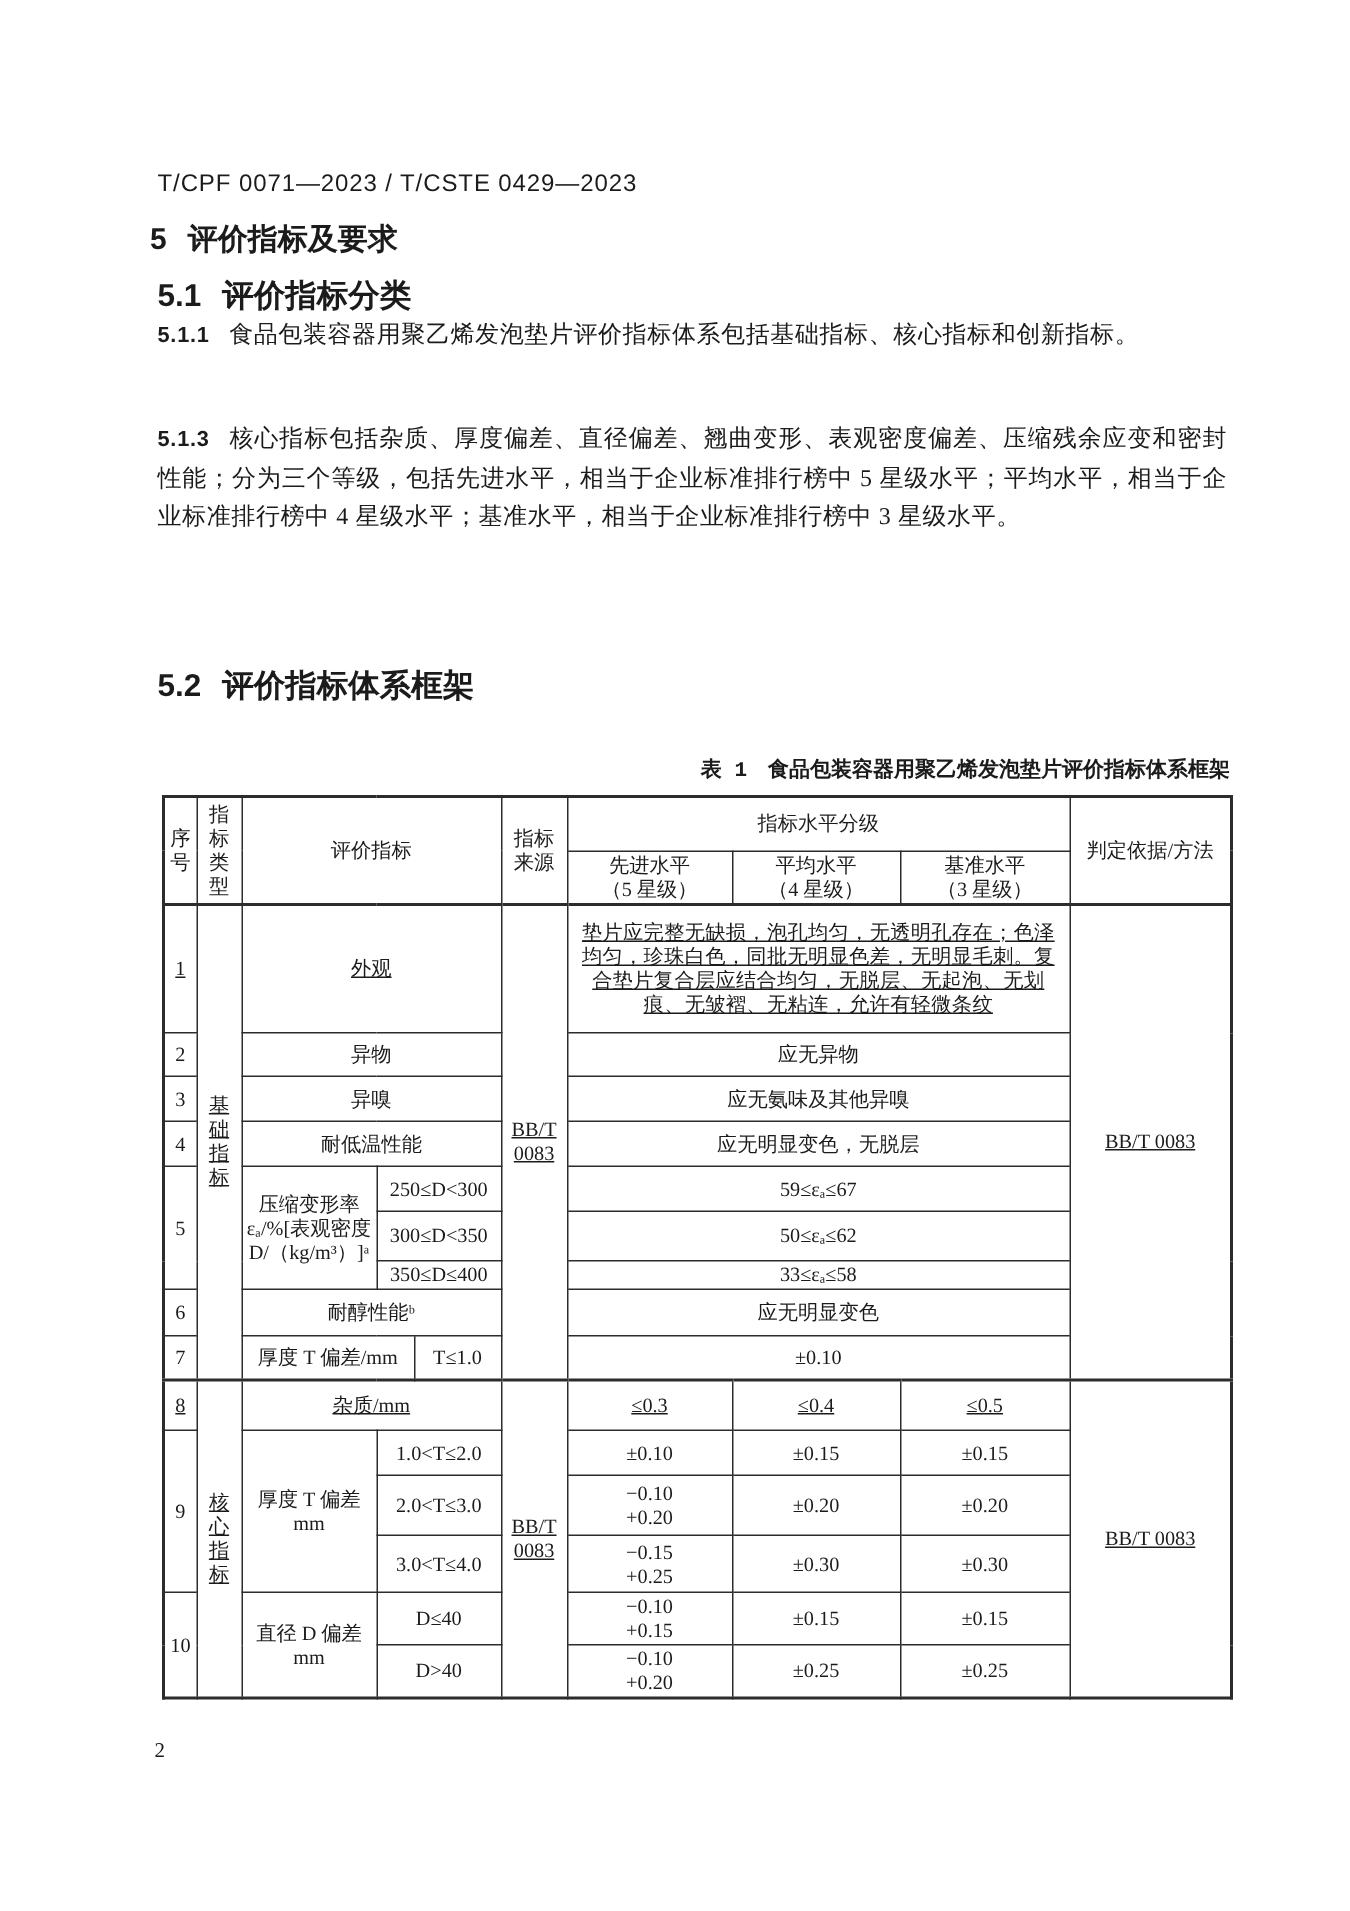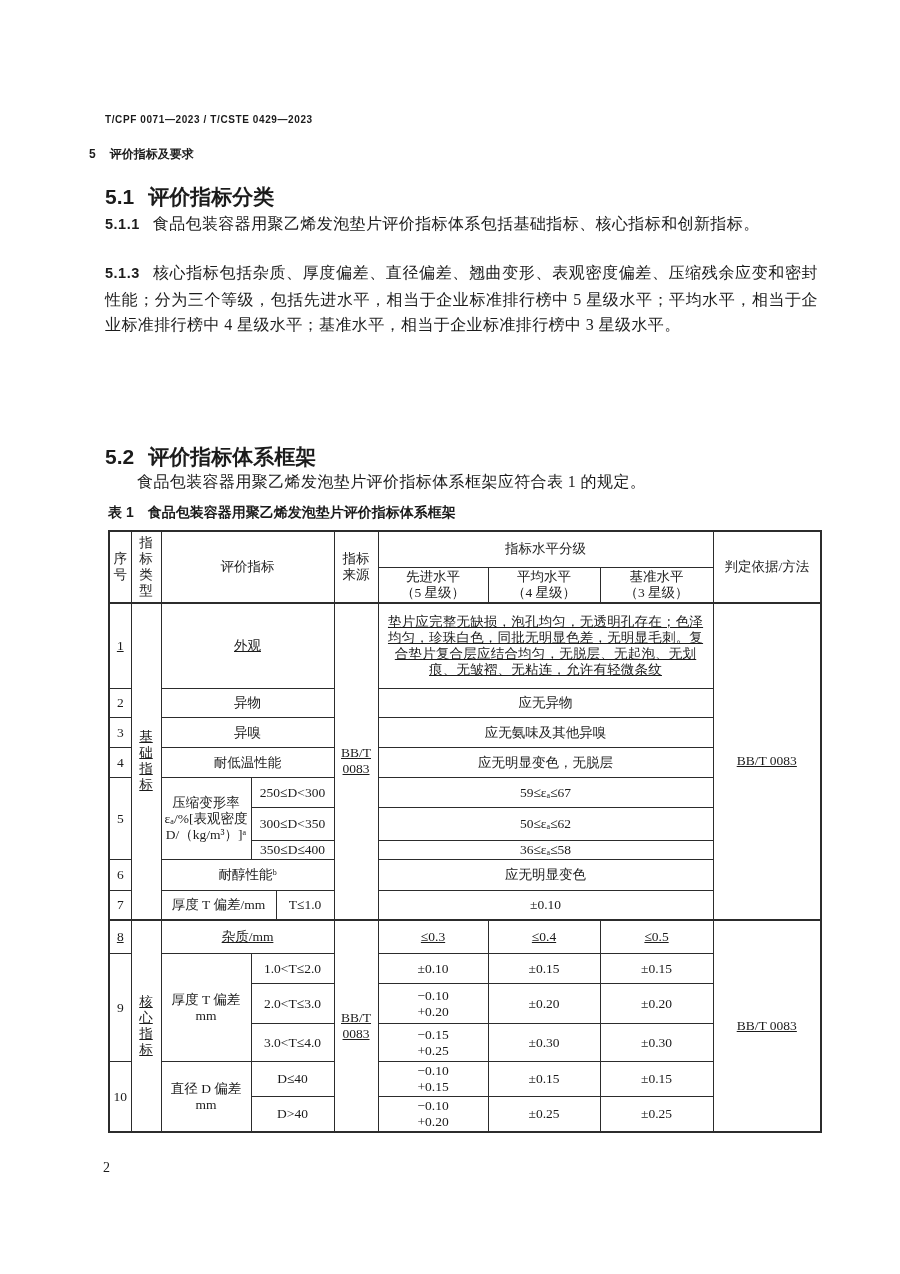--- a/index.html
+++ b/index.html
@@ -1,31 +1,31 @@
 <!DOCTYPE html>
 <html><head>
 <meta charset="utf-8">
 <style>
   html,body{margin:0;padding:0;background:#ffffff;}
   .page{position:relative;width:900px;height:1274px;background:#ffffff;overflow:hidden;
         font-family:"Liberation Serif","DejaVu Serif","DejaVu Sans",serif;color:#1b1b1b;}
   .doc-number{position:absolute;left:105px;top:114px;font-family:"Liberation Sans","DejaVu Sans",sans-serif;
-        font-weight:700;font-size:10px;letter-spacing:0.6px;}
-  .h-main{position:absolute;left:89px;top:146px;font-family:"Liberation Sans","DejaVu Sans",sans-serif;
-        font-weight:bold;font-size:12px;}
+        font-weight:400;font-size:16px;letter-spacing:0.6px;}
+  .h-main{position:absolute;left:100px;top:146px;font-family:"Liberation Sans","DejaVu Sans",sans-serif;
+        font-weight:bold;font-size:20px;}
   .h-sub{position:absolute;left:105px;font-family:"Liberation Sans","DejaVu Sans",sans-serif;
         font-weight:bold;font-size:21px;}
   .hnum{margin-right:14px;}
   .para{position:absolute;left:105px;width:713px;margin:0;font-size:16px;line-height:25.5px;
         text-align:justify;letter-spacing:0.4px;}
   .pnum{font-family:Liberation Sans, sans-serif;font-weight:bold;font-size:14.5px;
         margin-right:13px;letter-spacing:0.5px;}
   .indent{text-indent:2em;}
-  .tbl-title{position:absolute;left:108px;top:504px;width:712px;text-align:left;
-        font-family:Liberation Sans, sans-serif;font-weight:bold;font-size:14px;}
+  .tbl-title{position:absolute;left:108px;top:504px;width:712px;text-align:right;
+        font-family:Liberation Mono, monospace;font-weight:bold;font-size:14px;}
   .tbl-wrap{position:absolute;left:108px;top:530px;}
   table.tbl{border-collapse:collapse;table-layout:fixed;width:712px;border:2px solid #2c2c2c;}
   table.tbl td{border:1px solid #2c2c2c;text-align:center;vertical-align:middle;
         padding:1px 3px;white-space:pre-line;font-size:13.5px;line-height:16px;color:#1b1b1b;
         overflow:hidden;}
   tr.thick > td{border-top:2px solid #2c2c2c;text-decoration:underline;}
   td.just{text-align:justify;white-space:normal;padding:2px 7px;line-height:20px;letter-spacing:0.2px;}
   .page-num{position:absolute;left:103px;top:1160px;font-size:14px;}
 </style>
 </head>
@@ -39,29 +39,28 @@
     <span class="hnum">5</span><span>评价指标及要求</span>
   </div>
 
   <div class="h-sub" style="top:183px;">
     <span class="hnum">5.1</span><span>评价指标分类</span>
   </div>
 
   <p class="para" style="top:211px;">
     <span class="pnum">5.1.1</span><span>食品包装容器用聚乙烯发泡垫片评价指标体系包括基础指标、核心指标和创新指标。</span>
   </p>
-  <p class="para" style="top:260px;">
+  <p class="para" style="top:280px;">
     <span class="pnum">5.1.3</span><span>核心指标包括杂质、厚度偏差、直径偏差、翘曲变形、表观密度偏差、压缩残余应变和密封性能；分为三个等级，包括先进水平，相当于企业标准排行榜中 5 星级水平；平均水平，相当于企业标准排行榜中 4 星级水平；基准水平，相当于企业标准排行榜中 3 星级水平。</span>
   </p>
 
   <div class="h-sub" style="top:443px;text-align:center;">
     <span class="hnum">5.2</span><span>评价指标体系框架</span>
   </div>
 
-  <p class="para indent" style="top:469px;">食品包装容器用聚乙烯发泡垫片评价指标体系框架应符合表 1 的规定。</p>
 
   <div class="tbl-title">表 1　食品包装容器用聚乙烯发泡垫片评价指标体系框架</div>
 
   <div class="tbl-wrap">
     <table class="tbl">
       <colgroup>
         <col style="width:22px">
           <col style="width:30px">
           <col style="width:90px">
           <col style="width:25px">
@@ -130,21 +129,21 @@
 D/（kg/m³）]ᵃ</td>
         <td colspan="2">250≤D&lt;300</td>
         <td colspan="3">59≤εₐ≤67</td>
       </tr>
       <tr style="height:33px">
         <td colspan="2">300≤D&lt;350</td>
         <td colspan="3">50≤εₐ≤62</td>
       </tr>
       <tr style="height:14px">
         <td colspan="2">350≤D≤400</td>
-        <td colspan="3">36≤εₐ≤58</td>
+        <td colspan="3">33≤εₐ≤58</td>
       </tr>
 
       <tr style="height:31px">
         <td>6</td>
         <td colspan="3">耐醇性能ᵇ</td>
         <td colspan="3">应无明显变色</td>
       </tr>
 
       <tr style="height:29px">
         <td>7</td>

